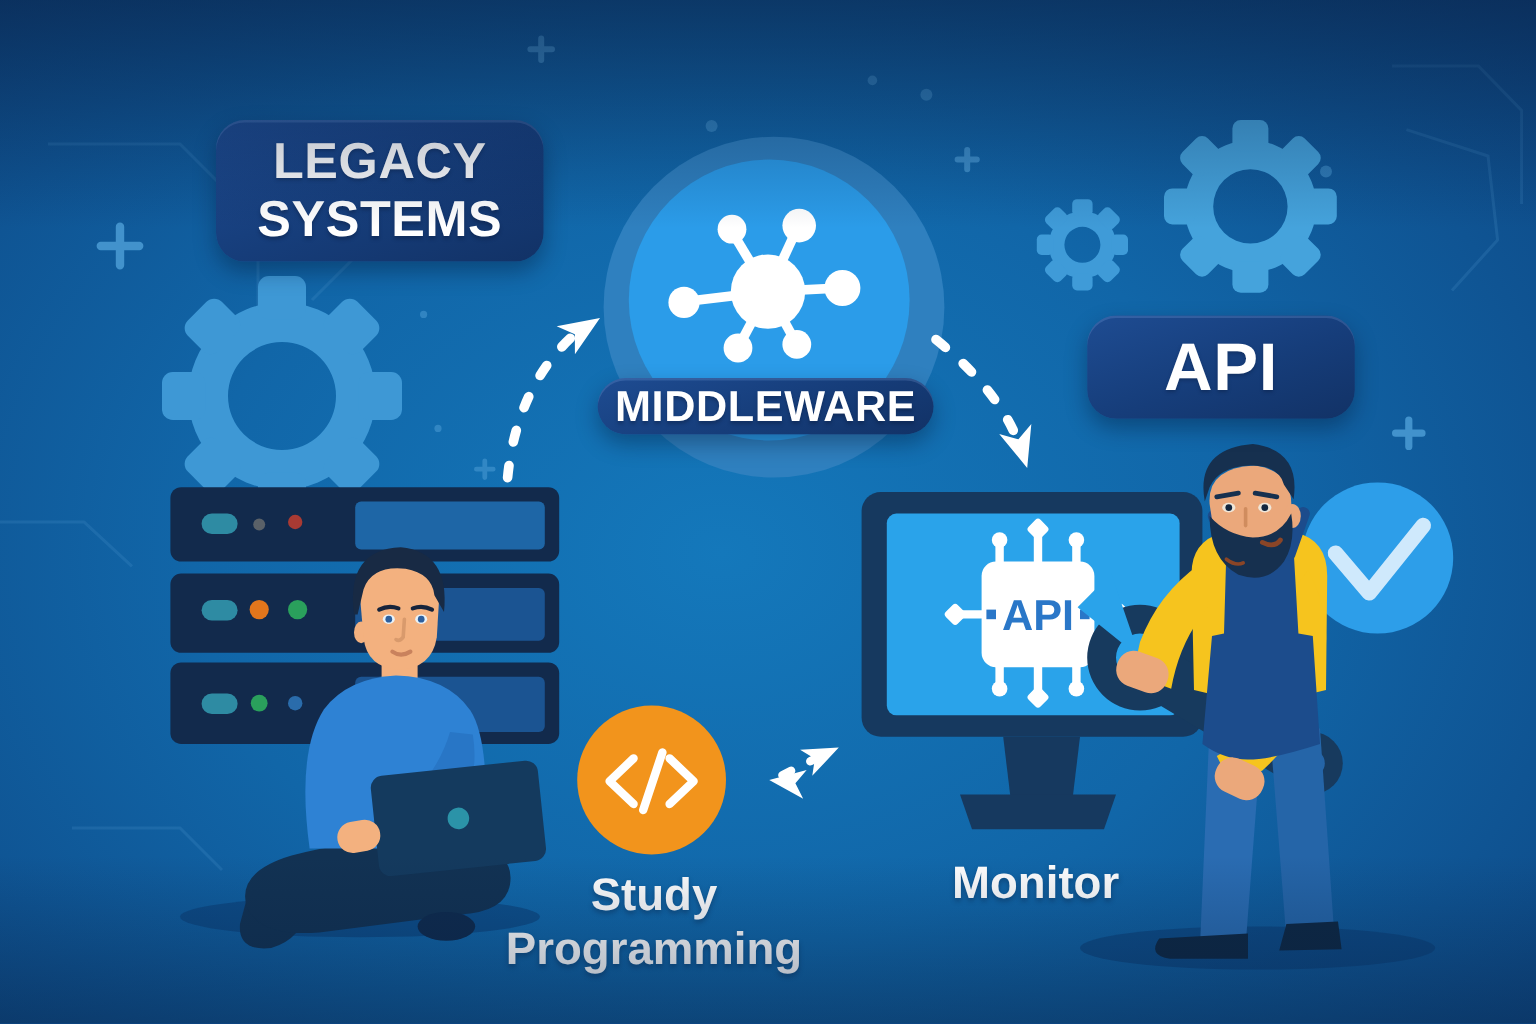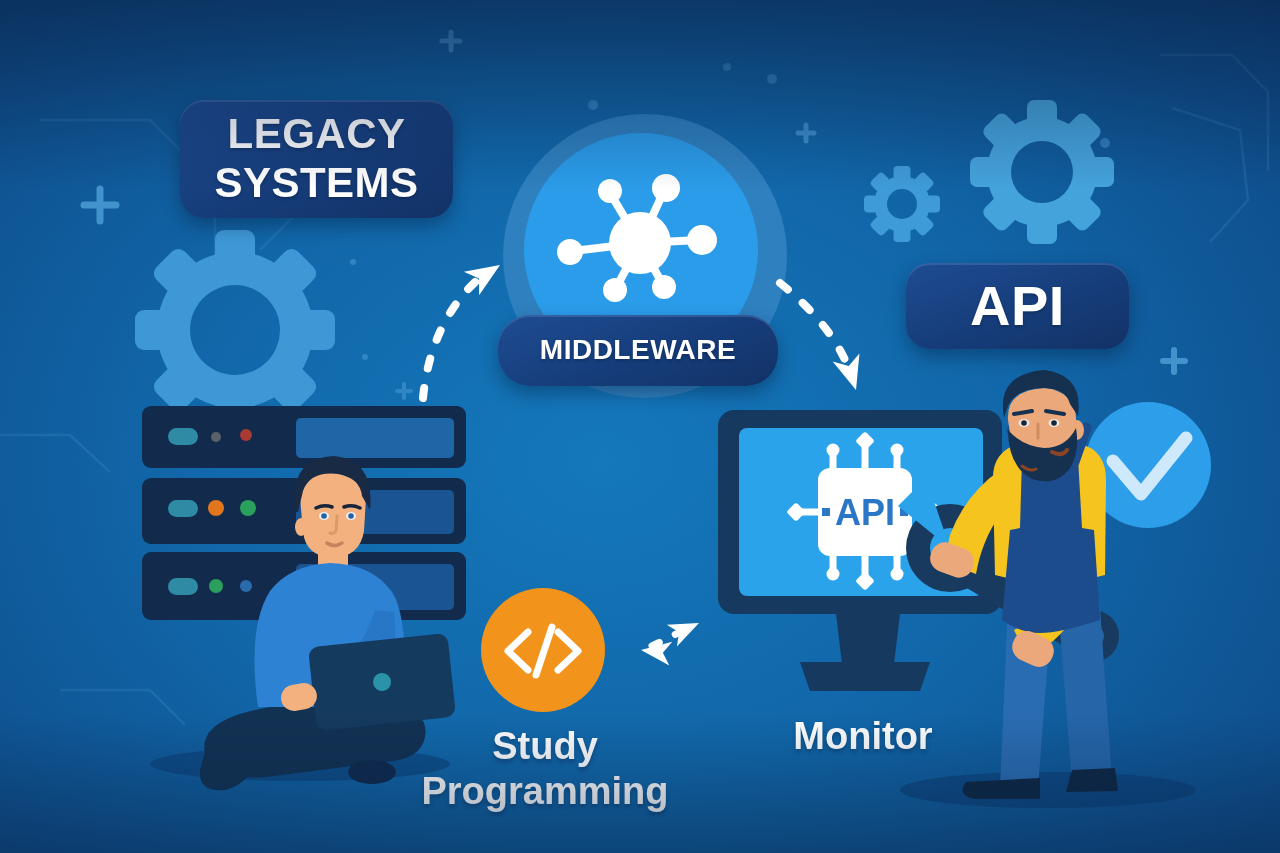--- a/index.html
+++ b/index.html
@@ -14,21 +14,21 @@
     background:linear-gradient(0deg, rgba(7,28,60,.40), rgba(7,28,60,0));pointer-events:none;}
   svg{position:absolute;left:0;top:0;}
   .pill{
     position:absolute;display:flex;flex-direction:column;align-items:center;justify-content:center;
     background:linear-gradient(160deg,#1e4c92 0%,#163d7a 55%,#123266 100%);
     border-radius:24px;color:#fff;font-weight:800;text-align:center;
     box-shadow:inset 0 2px 0 rgba(160,200,255,.18), 0 8px 18px rgba(4,18,44,.35);
     text-shadow:0 2px 3px rgba(8,24,52,.35);letter-spacing:.5px;line-height:1.16;
   }
   .pill-legacy{left:180px;top:100px;width:273px;height:118px;font-size:42px;}
-  .pill-middleware{left:498px;top:315px;width:280px;height:71px;font-size:28px;border-radius:32px;}
+  .pill-middleware{left:498px;top:315px;width:280px;height:47px;font-size:36px;border-radius:32px;}
   .pill-api{left:906px;top:263px;width:223px;height:86px;font-size:56px;}
   .float-label{
     position:absolute;color:#fff;font-weight:800;text-align:center;
     text-shadow:0 3px 4px rgba(8,24,52,.35);line-height:1.18;
   }
   .label-study{left:400px;top:724px;width:290px;font-size:38px;}
   .label-monitor{left:768px;top:714px;width:190px;font-size:38px;}
 </style>
 </head>
 <body>

